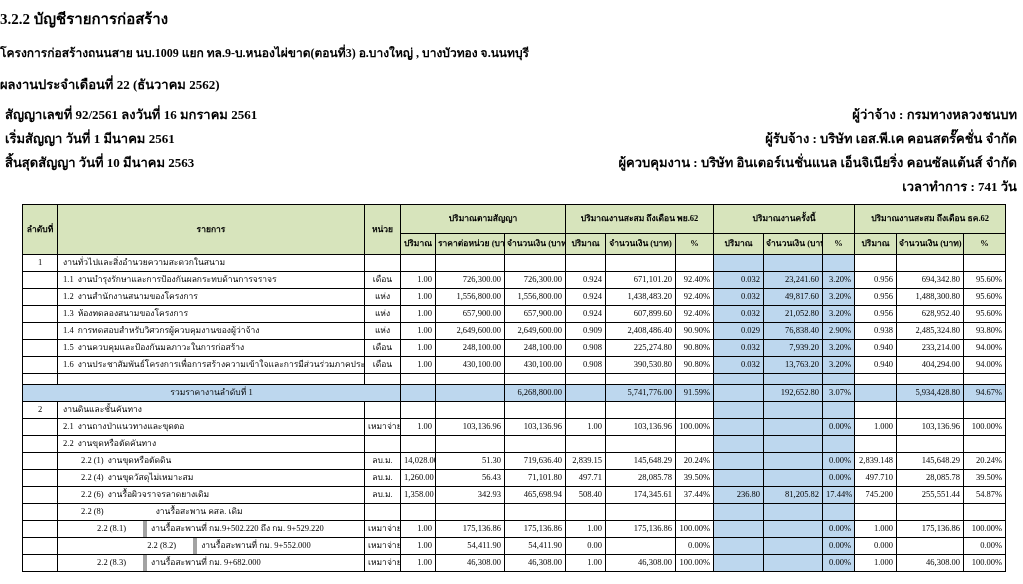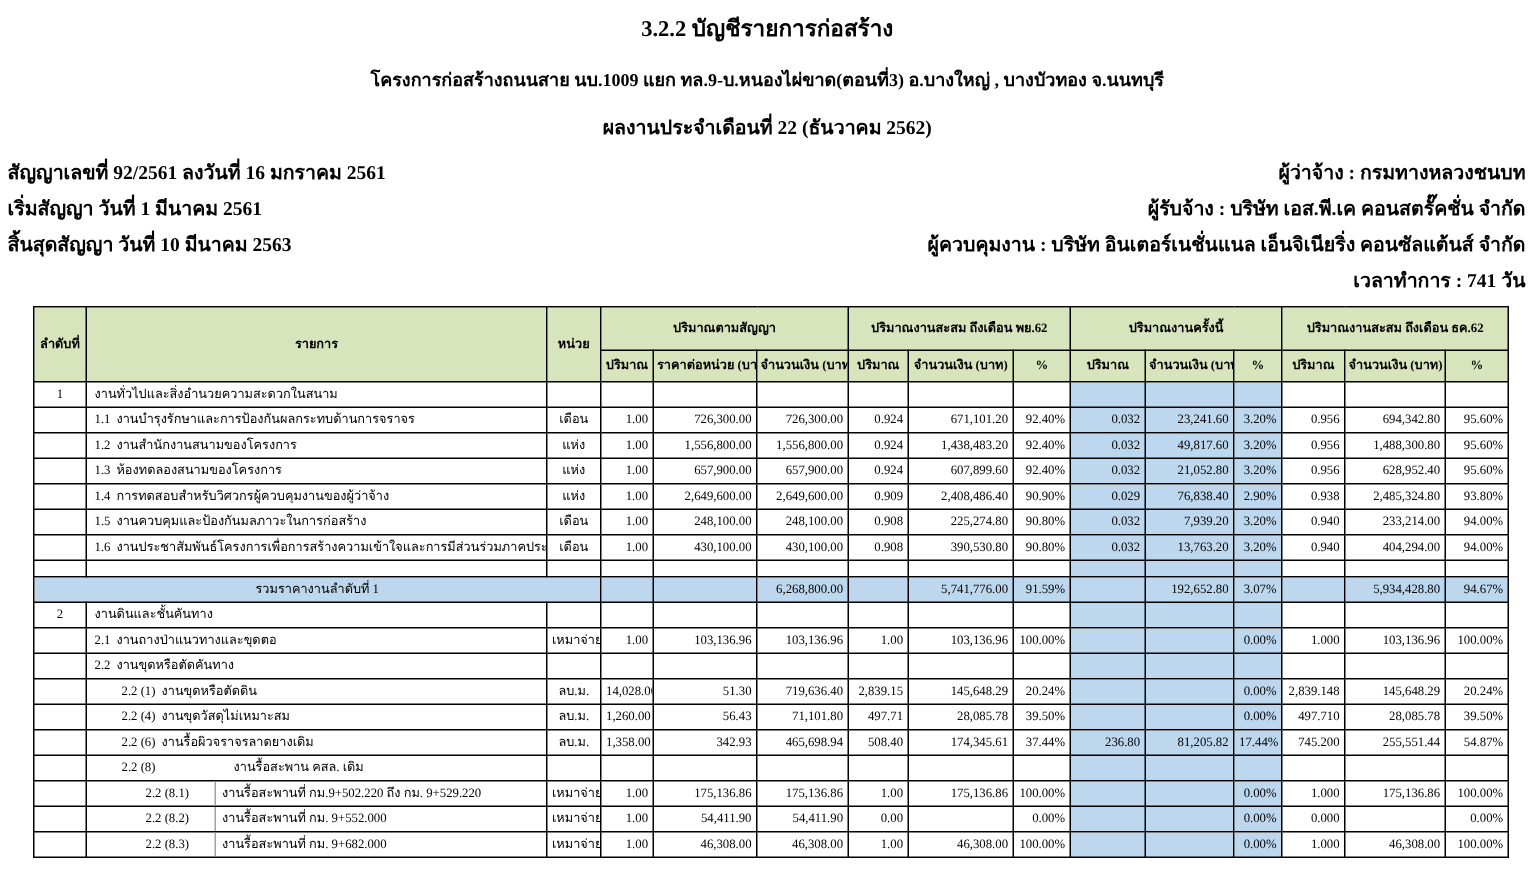--- a/index.html
+++ b/index.html
@@ -1,18 +1,18 @@
 <!DOCTYPE html>
 <html style="--green: #d7e4bc; --blue: #bdd7ee;"><head>
 <meta charset="utf-8">
 <style>
   html,body{margin:0;padding:0;background:#ffffff;}
   body{width:1023px;height:584px;overflow:hidden;color:#000;
        font-family:"Liberation Serif","DejaVu Serif",serif;}
-  .titles{text-align:center;padding-top:7px;}
+  .titles{padding-top:7px;}
   .title1{font-size:15px;font-weight:bold;margin:0 0 12px 0;}
   .title2{font-size:12px;font-weight:bold;margin:0 0 12px 0;}
   .title3{font-size:13px;font-weight:bold;margin:0;}
   .info{display:flex;justify-content:space-between;align-items:flex-start;
         padding:8px 6px 0 5px;font-size:13px;font-weight:bold;}
   .info-left div,.info-right div{line-height:24px;white-space:nowrap;}
   .info-right{text-align:right;}
   table.boq{border-collapse:collapse;table-layout:fixed;width:983px;
             margin:5px 18px 0 22px;font-size:8.5px;}
   table.boq th,table.boq td{border:1px solid #000;padding:0 3px;overflow:hidden;
@@ -22,21 +22,21 @@
   table.boq thead tr.gr1 th{height:26px;}
   table.boq thead tr.gr2 th{height:18px;}
   td.num{text-align:right;}
   td.ctr{text-align:center;}
   td.blue{background:var(--blue);}
   tr.row-summary td{background:var(--blue);}
   tr.row-blank td{height:10px;}
   td.item{padding:0;}
   .item-inner{display:flex;align-items:center;height:100%;}
   .itm-num{flex:0 0 auto;padding-right:4px;}
-  .item-inner.sep .itm-num{border-right:1px solid #a3a3a3;min-width:42px;
+  .item-inner.sep .itm-num{border-right:4px solid #a3a3a3;min-width:42px;
       align-self:stretch;display:flex;align-items:center;margin-right:4px;}
   td.c-label{text-align:center;}
 </style>
 </head>
 <body>
 
 <div class="titles">
   <div class="title1">3.2.2 บัญชีรายการก่อสร้าง</div>
   <div class="title2">โครงการก่อสร้างถนนสาย นบ.1009 แยก ทล.9-บ.หนองไผ่ขาด(ตอนที่3)  อ.บางใหญ่ , บางบัวทอง จ.นนทบุรี</div>
   <div class="title3">ผลงานประจำเดือนที่ 22 (ธันวาคม 2562)</div>
@@ -456,21 +456,21 @@
         <td class="num blue"></td>
         <td class="num blue"></td>
         <td class="num blue">0.00%</td>
         <td class="num">1.000</td>
         <td class="num">175,136.86</td>
         <td class="num">100.00%</td>
       </tr>
       <tr>
         <td class="ctr"></td>
         <td class="item">
-          <div class="item-inner sep" style="padding-left: 36px;">
+          <div class="item-inner sep" style="padding-left: 36px; justify-content: center;">
             <span class="itm-num">2.2 (8.2)</span>
             <span class="itm-text">งานรื้อสะพานที่ กม. 9+552.000</span>
           </div>
         </td>
         <td class="ctr">เหมาจ่าย</td>
         <td class="num">1.00</td>
         <td class="num">54,411.90</td>
         <td class="num">54,411.90</td>
         <td class="num">0.00</td>
         <td class="num"></td>

